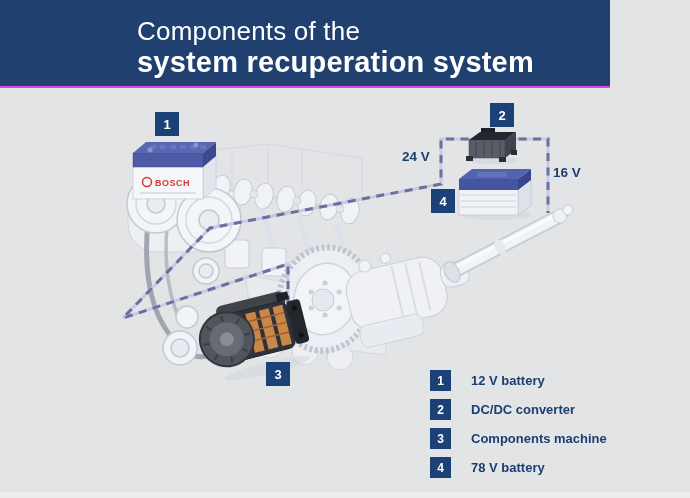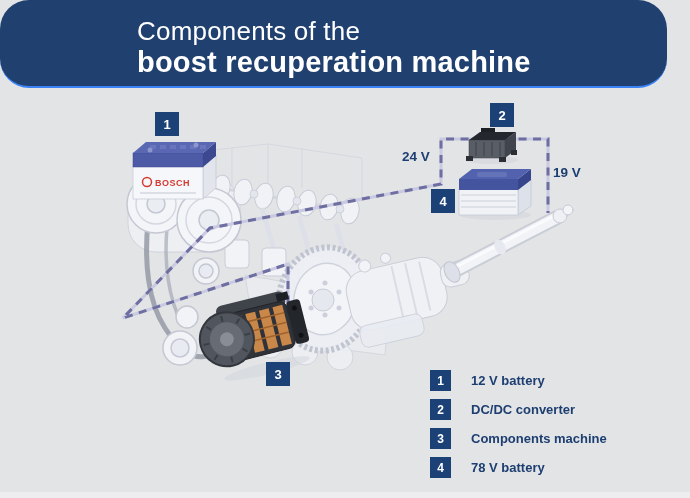--- a/index.html
+++ b/index.html
@@ -1,21 +1,21 @@
 <!DOCTYPE html>
 <html><head>
 <meta charset="utf-8">
 <style>
   html,body{margin:0;padding:0;}
   body{font-family:"Liberation Sans", sans-serif;}
   #page{position:relative;width:690px;height:498px;background:#e3e4e6;overflow:hidden;}
 
   
-  #header{position:absolute;top:0;left:0;width:667px;height:88px;background:#20406f;
-          border-bottom:2px solid #3b82f6;box-sizing:border-box;z-index:30;border-radius:29px;}
+  #header{position:absolute;top:0;left:0;width:610px;height:88px;background:#20406f;
+          border-bottom:2px solid #d946ef;box-sizing:border-box;z-index:30;}
   #header .inner{padding:16px 0 0 137px;color:#ffffff;}
   #title-line1{font-size:26px;font-weight:400;line-height:30px;letter-spacing:0.2px;}
   #title-line2{font-size:29px;font-weight:700;line-height:33px;letter-spacing:0.2px;}
 
   
   .chip{position:absolute;width:24px;height:24px;background:#1b4176;color:#ffffff;
         display:flex;align-items:center;justify-content:center;
         font-size:13px;font-weight:700;z-index:20;}
   .voltage{position:absolute;color:#1c3e70;font-size:13.5px;font-weight:700;z-index:20;}
 
@@ -244,31 +244,31 @@
           <path d="M239,345 L243,349"></path>
         <path d="M209,349 L213,345"></path>
           <path d="M239,319 L243,315"></path>
       </g>
     </g>
   </svg>
 
   <div id="header">
     <div class="inner">
       <div id="title-line1">Components of the</div>
-      <div id="title-line2">boost recuperation machine</div>
+      <div id="title-line2">system recuperation system</div>
     </div>
   </div>
 
   <div class="chip" id="marker-1">1</div>
   <div class="chip" id="marker-2">2</div>
   <div class="chip" id="marker-3">3</div>
   <div class="chip" id="marker-4">4</div>
 
   <div class="voltage" id="v48">24 V</div>
-  <div class="voltage" id="v12">19 V</div>
+  <div class="voltage" id="v12">16 V</div>
 
   <div id="legend">
     <div class="legend-row">
       <div class="legend-chip">1</div>
       <div class="legend-label">12 V battery</div>
     </div>
     <div class="legend-row">
       <div class="legend-chip">2</div>
       <div class="legend-label">DC/DC converter</div>
     </div>

